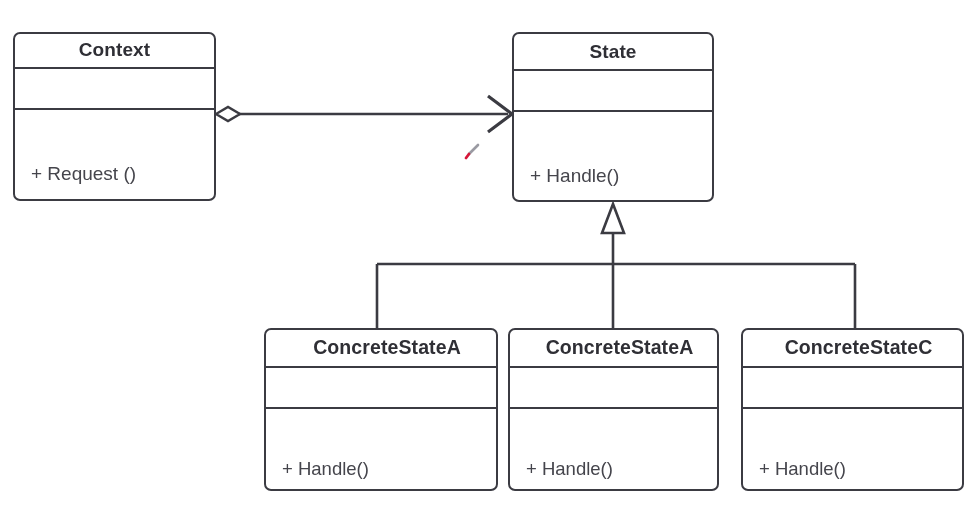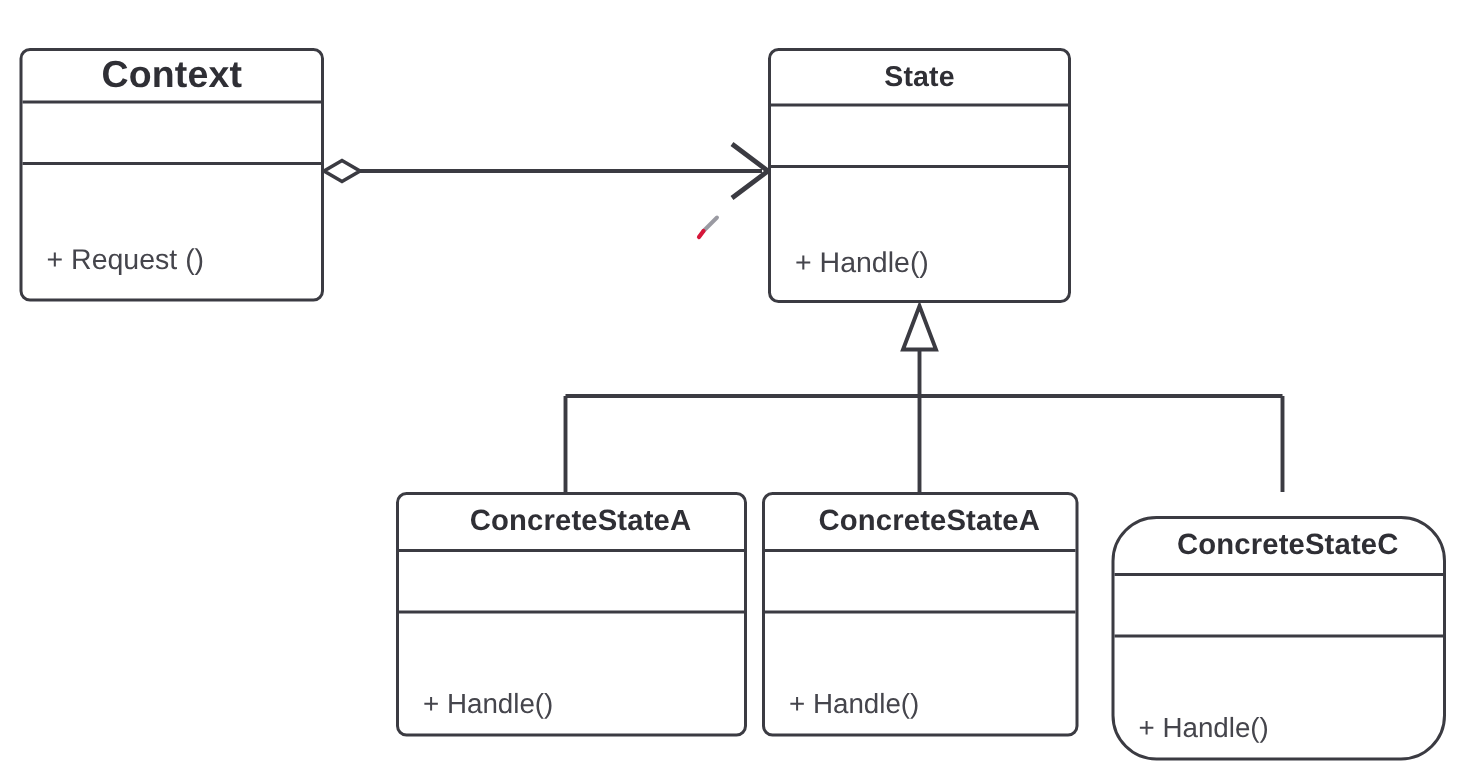--- a/index.html
+++ b/index.html
@@ -52,32 +52,32 @@
     justify-content: center;
     padding-left: 16px;
     color: #45454c;
     overflow: hidden;
     white-space: nowrap;
     margin-top: 40px;
   }
 
   
   #class-context      { left: 13px;  top: 32px;  width: 203px; height: 169px; }
-  #class-context .cls-name  { height: 44px; font-size: 25px; }
+  #class-context .cls-name  { height: 44px; font-size: 19px; }
   #class-context .cls-attrs { height: 52px; }
   #class-context .cls-ops   { height: 63px; font-size: 19px; }
 
   #class-state        { left: 512px; top: 32px;  width: 202px; height: 170px; }
   #class-state .cls-name  { height: 48px; font-size: 19px; }
   #class-state .cls-attrs { height: 52px; }
   #class-state .cls-ops   { height: 63px; font-size: 19px; }
 
   #class-concretestatea { left: 264px; top: 328px; width: 234px; height: 163px; }
   #class-concretestateb { left: 508px; top: 328px; width: 211px; height: 163px; }
-  #class-concretestatec { left: 741px; top: 344px; width: 223px; height: 163px; border-radius: 30px; }
+  #class-concretestatec { left: 741px; top: 328px; width: 223px; height: 163px; }
   .concrete .cls-name  { height: 50px; font-size: 19.5px; padding-left: 12px; }
   .concrete .cls-attrs { height: 54px; }
   .concrete .cls-ops   { height: 54px; font-size: 18.5px; }
 
   
   #connectors {
     position: absolute;
     left: 0;
     top: 0;
     width: 975px;

